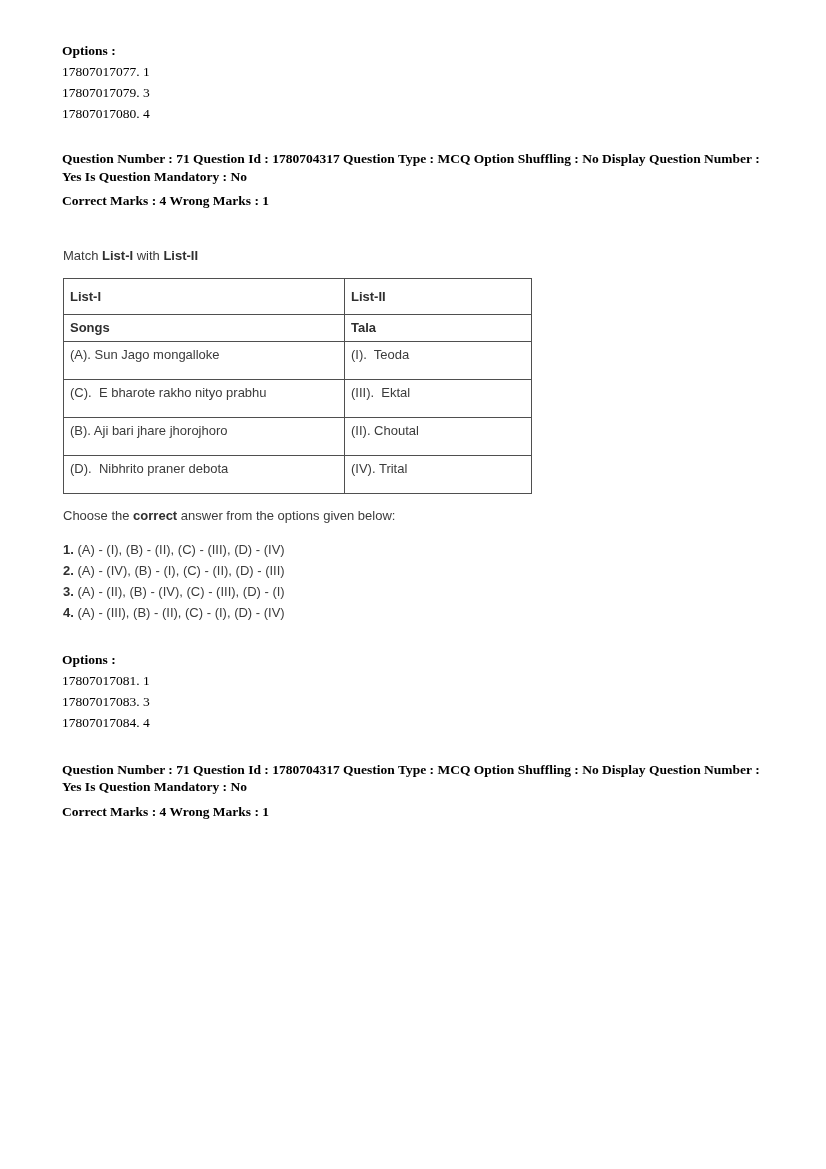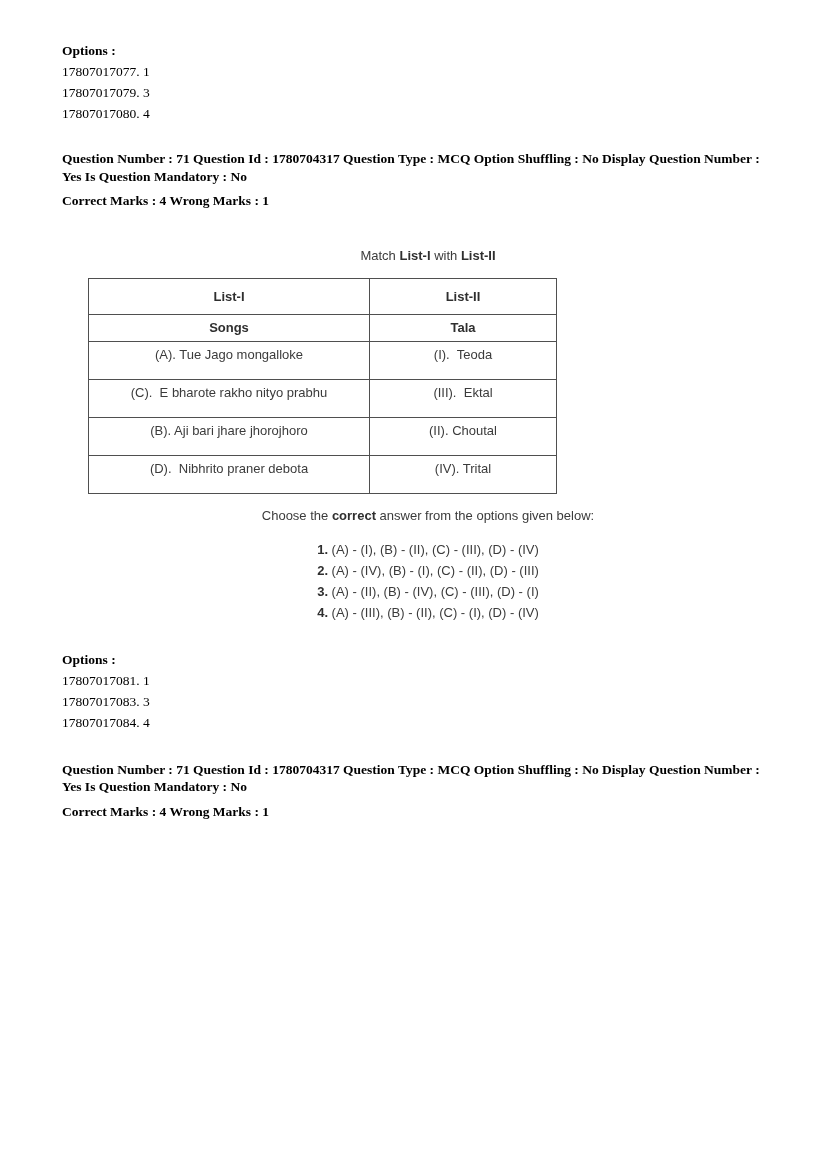--- a/index.html
+++ b/index.html
@@ -42,25 +42,24 @@
   }
   .question-meta .marks-line {
     font-weight: bold;
     font-size: 13.5px;
     line-height: 17.5px;
     margin-top: 7px;
   }
   
   .qcontent {
     margin-top: 37px;
-    margin-left: 26px;
+    margin-left: 1px;
     font-family: "Liberation Sans", "DejaVu Sans", sans-serif;
     font-size: 13px;
     color: #3b3b3b;
-    text-align: center;
   }
   .match-line { line-height: 17px; }
   .match-line .b { font-weight: bold; color: #2f2f2f; }
   table.match-table {
     border-collapse: collapse;
     margin-top: 14px;
     width: 468px;
     table-layout: fixed;
   }
   table.match-table td {
@@ -129,21 +128,21 @@
       <tbody>
           <tr class="hdr">
         <td>List-I</td>
         <td>List-II</td>
       </tr>
       <tr class="subhdr">
         <td>Songs</td>
         <td>Tala</td>
       </tr>
       <tr class="datarow">
-        <td>(A). Tue Jago mongalloke</td>
+        <td>(A). Sun Jago mongalloke</td>
         <td>(I).  Teoda</td>
       </tr>
       <tr class="datarow">
         <td>(C).  E bharote rakho nityo prabhu</td>
         <td>(III).  Ektal</td>
       </tr>
       <tr class="datarow">
         <td>(B). Aji bari jhare jhorojhoro</td>
         <td>(II). Choutal</td>
       </tr>

